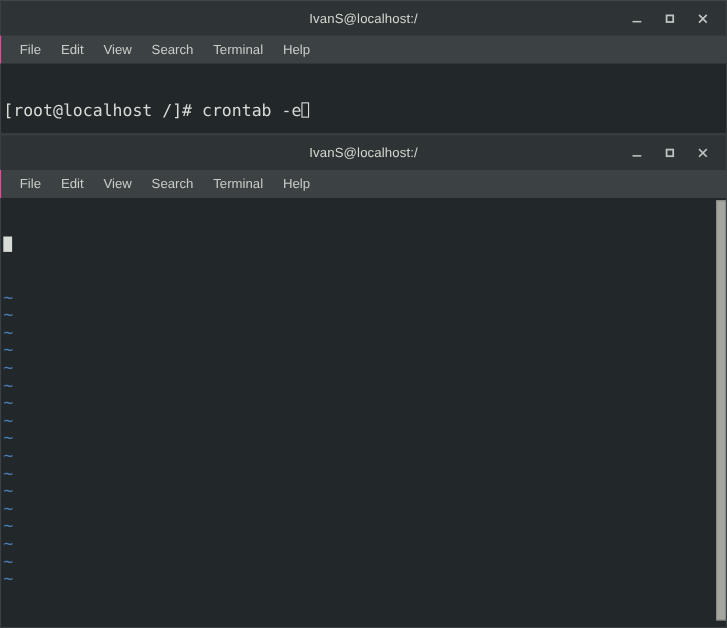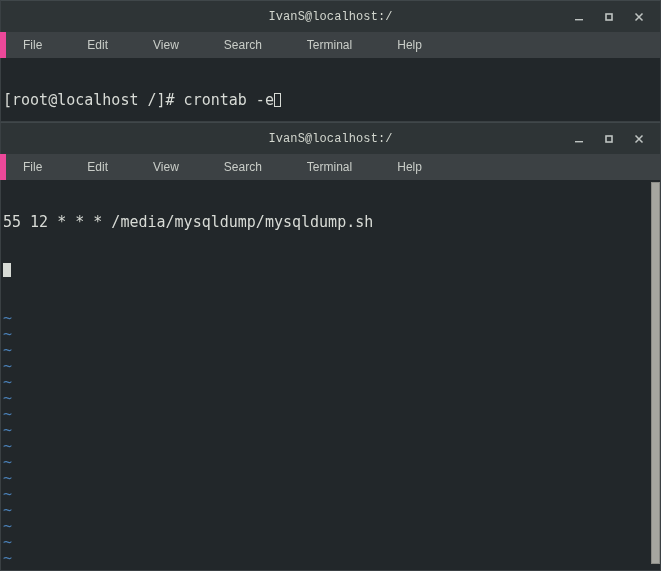--- a/index.html
+++ b/index.html
@@ -31,21 +31,21 @@
     border-right: 1px solid #3a4043;
     position: relative;
     display: flex;
     align-items: center;
     justify-content: center;
     box-sizing: border-box;
   }
   .title-text {
     color: #d3d7cf;
     font-size: 12px;
-    font-family: Liberation Mono, monospace;
+    font-family: Liberation Sans, sans-serif;
     letter-spacing: 0.1px;
     white-space: nowrap;
   }
   .win-controls {
     position: absolute;
     right: 6px;
     top: 0;
     height: 100%;
     display: flex;
     align-items: center;
@@ -58,27 +58,26 @@
     align-items: center;
     justify-content: center;
     color: #bfc4c2;
   }
   .win-btn svg { display: block; }
 
   
   .menubar {
     height: 26px;
     background: #3c4144;
-    border-left: 6px solid #ec4899;
+    border-left: 1px solid #ec4899;
     border-right: 1px solid #3a4043;
     display: flex;
     align-items: center;
     padding-left: 8px;
     box-sizing: border-box;
-    gap: 27px;
   }
   .menu-item {
     color: #c9cdc8;
     font-size: 12px;
     padding: 2px 9px;
     white-space: nowrap;
     font-family: "Liberation Sans", sans-serif;
   }
 
   
@@ -226,21 +225,20 @@
     <div class="menu-item">File</div>
     <div class="menu-item">Edit</div>
     <div class="menu-item">View</div>
     <div class="menu-item">Search</div>
     <div class="menu-item">Terminal</div>
     <div class="menu-item">Help</div>
   </div>
 
   <div class="term">
     <div class="term-inner">
-      <div class="line"><span>55 12 * * * /media/mysqldump/mysqldump.sh</span></div>
       <div class="line"><span class="cursor-block"></span></div>
       <div id="tilde-container"><div class="line tilde">~</div><div class="line tilde">~</div><div class="line tilde">~</div><div class="line tilde">~</div><div class="line tilde">~</div><div class="line tilde">~</div><div class="line tilde">~</div><div class="line tilde">~</div><div class="line tilde">~</div><div class="line tilde">~</div><div class="line tilde">~</div><div class="line tilde">~</div><div class="line tilde">~</div><div class="line tilde">~</div><div class="line tilde">~</div><div class="line tilde">~</div><div class="line tilde">~</div></div>
     </div>
     <div class="scrollbar">
       <div class="scroll-thumb"></div>
     </div>
   </div>
 </div>
 
 </body></html>

